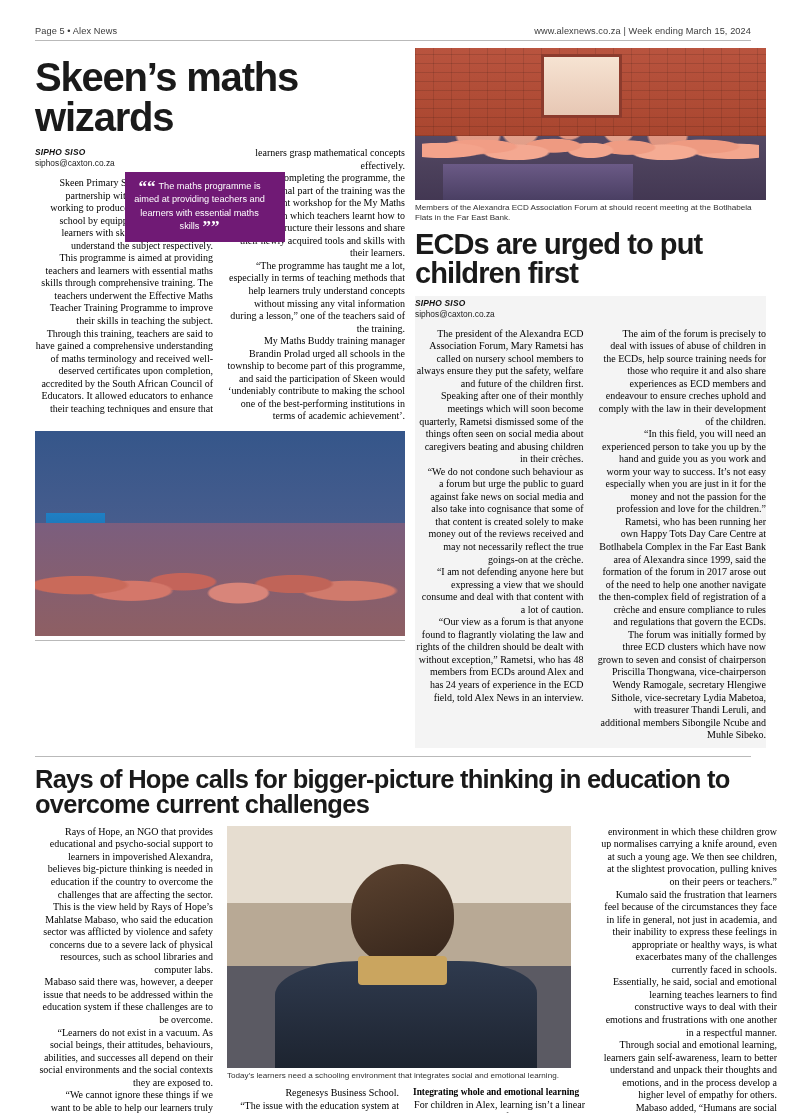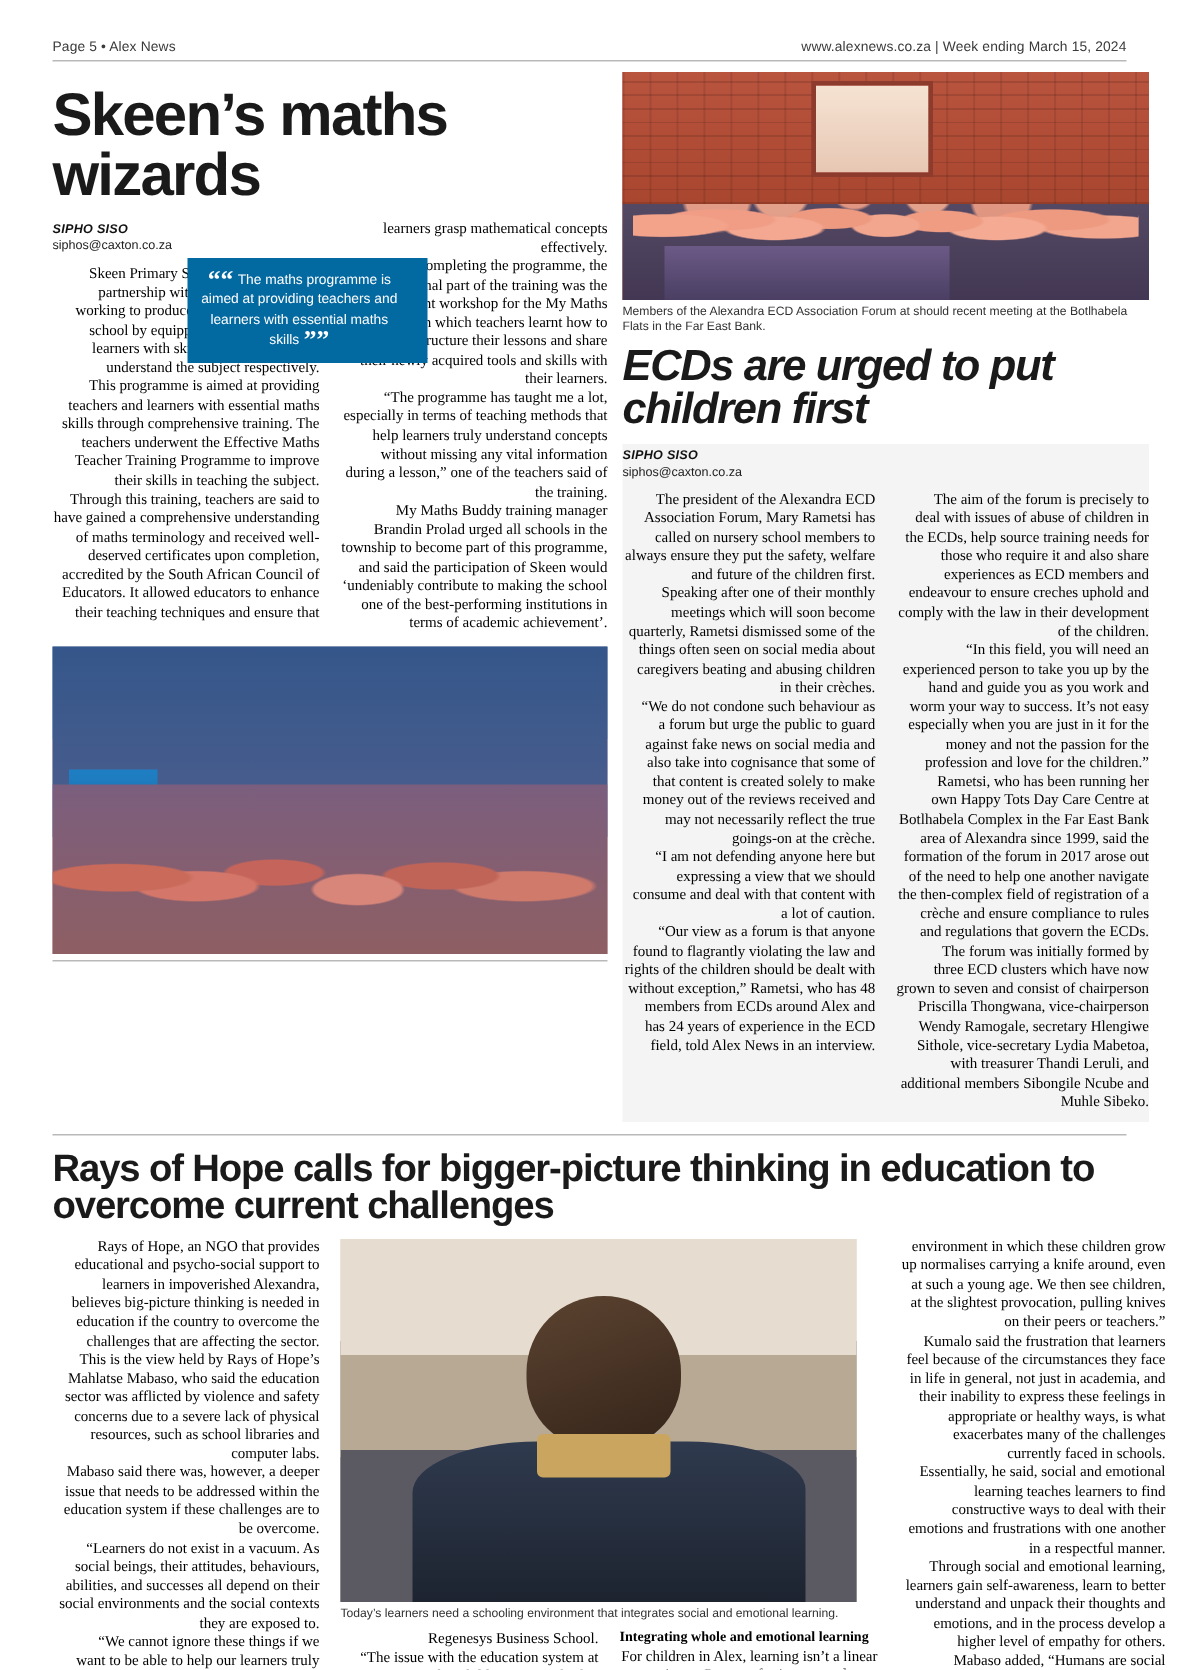--- a/index.html
+++ b/index.html
@@ -25,21 +25,21 @@
 
   
   .headline {
     font-family:"Liberation Sans", sans-serif;
     font-weight:700;
     letter-spacing:-1.2px;
     line-height:1.0;
     color:#1a1a1a;
   }
   .h-main { font-size:40px; margin:14px 0 10px 0; }
-  .h-mid  { font-size:29px; margin:6px 0 8px 0; letter-spacing:-.9px;font-style:italic; }
+  .h-mid  { font-size:29px; margin:6px 0 8px 0; letter-spacing:-.9px; }
   .h-wide { font-size:25.5px; margin:0 0 8px 0; letter-spacing:-.75px; }
 
   .byline-name {
     font-family:"Liberation Sans", sans-serif;
     font-weight:700; font-style:italic;
     font-size:8.4px; letter-spacing:.2px;
     margin:0 0 1px 0; color:#111;
   }
   .byline-mail {
     font-family:"Liberation Sans", sans-serif;
@@ -67,21 +67,21 @@
   
   .photo { position:relative; overflow:hidden; background:#ddd; }
   .caption {
     font-family:"Liberation Sans", sans-serif;
     font-size:8.1px; line-height:1.28; color:#303030;
     padding-top:3px;
   }
 
   
   .pullquote {
-    background:#0369a1;
+    background:#701a75;
     color:#ffffff;
     font-family:"Liberation Sans", sans-serif;
     font-size:9.2px;
     line-height:1.45;
     text-align:center;
     padding:8px 20px 9px 9px;
     position:relative;
     float:left;
   }
   .pq-open, .pq-close {

